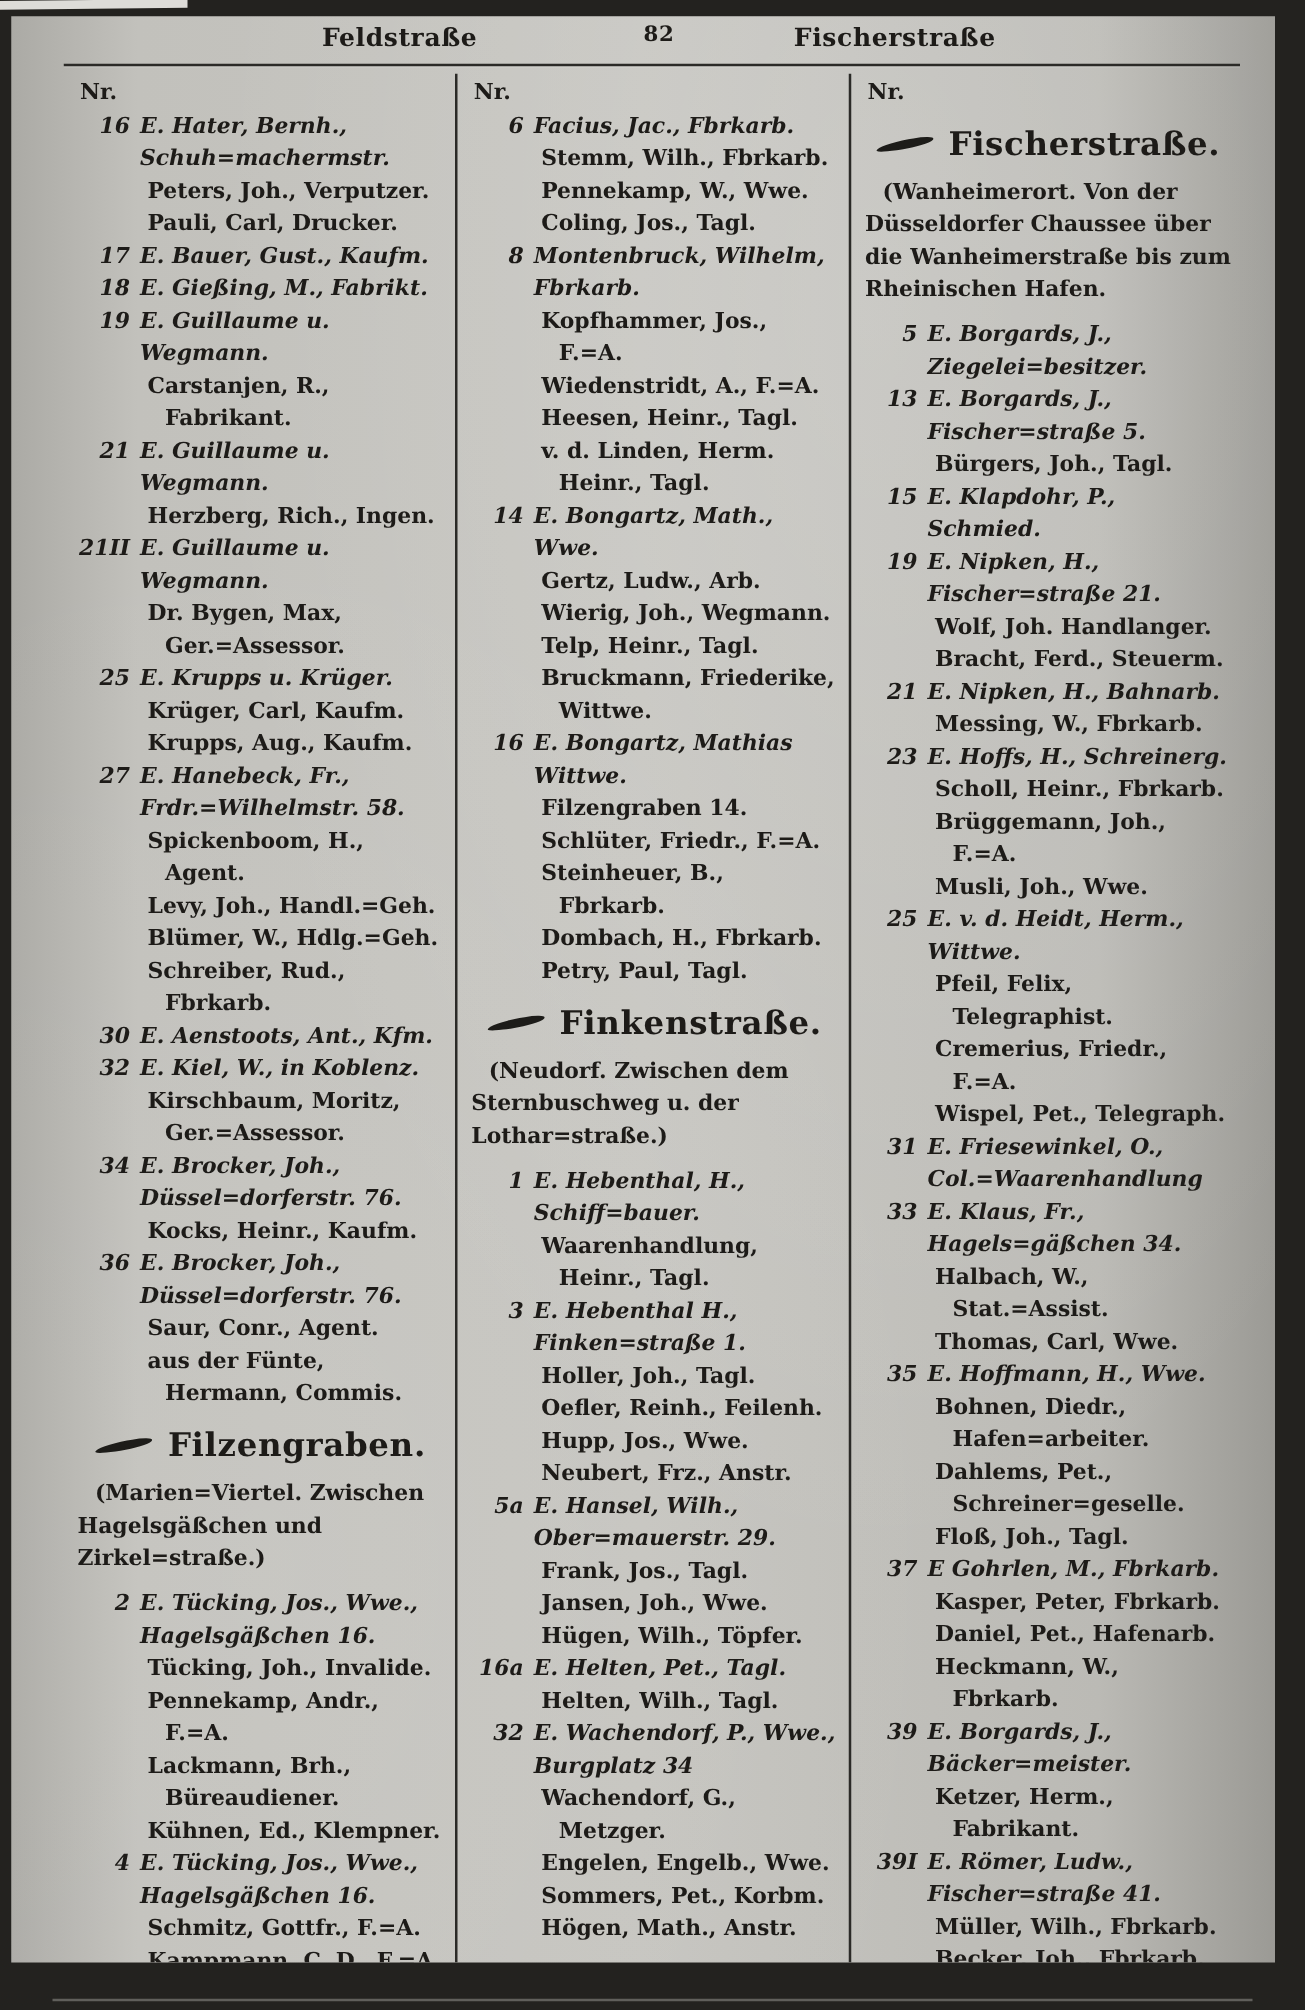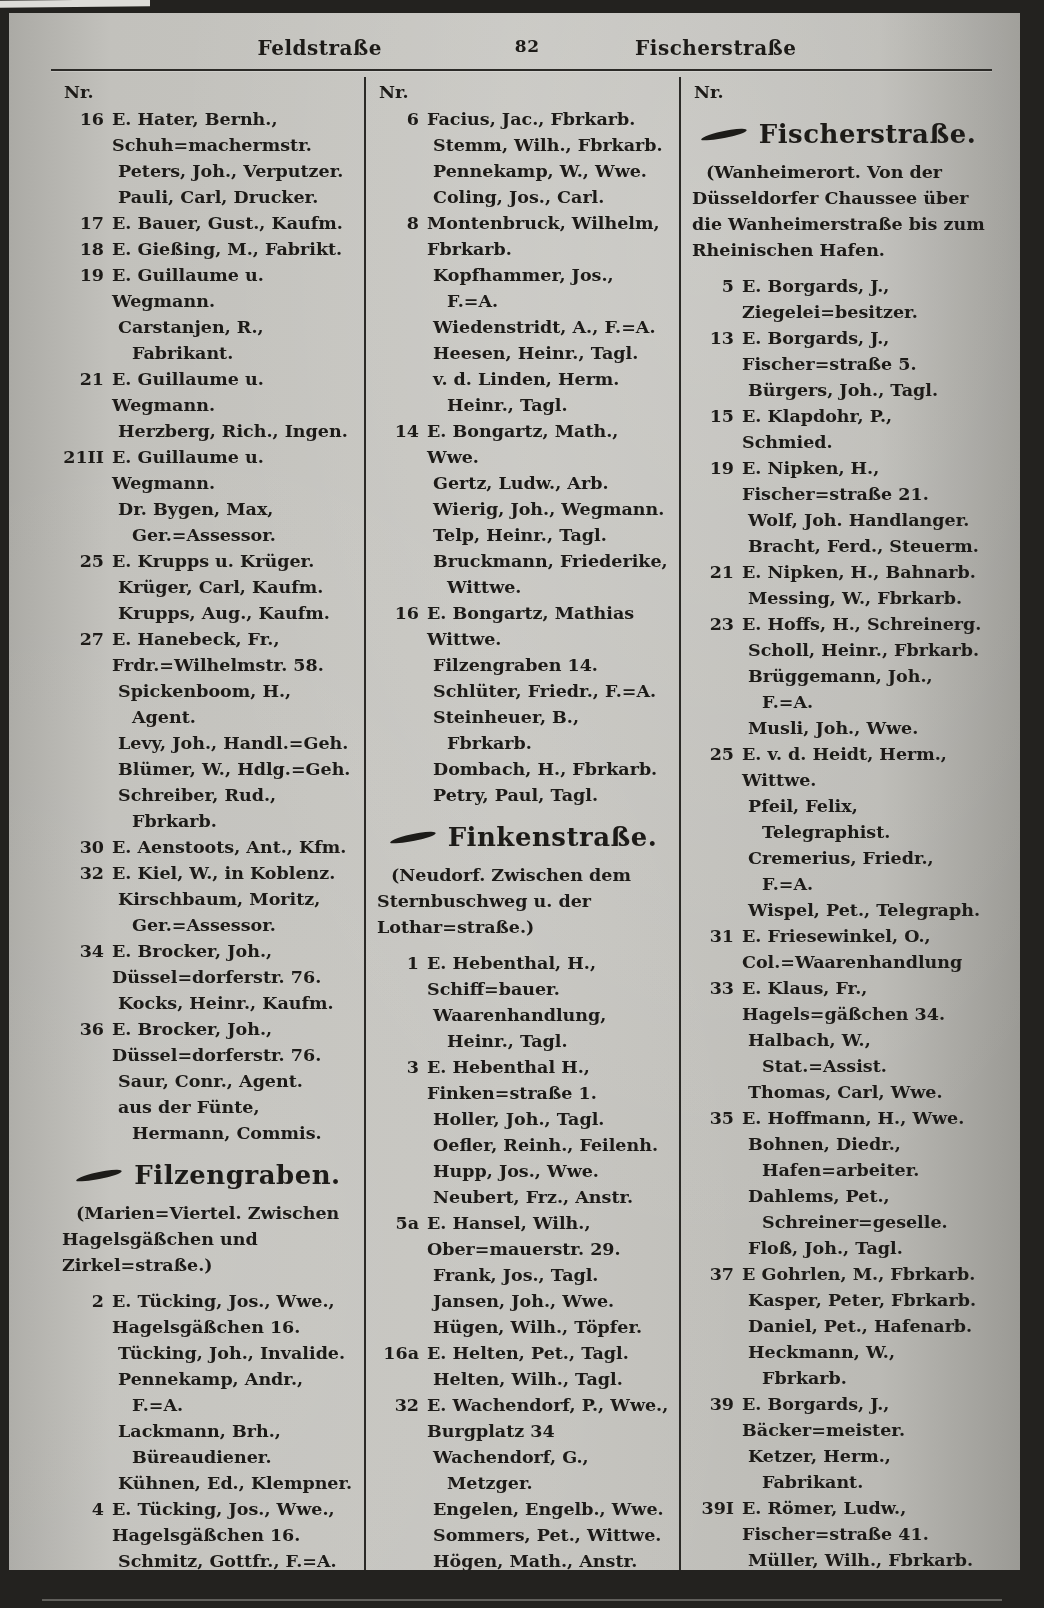--- a/index.html
+++ b/index.html
@@ -30,21 +30,21 @@
     background:rgba(238,238,232,.30);
   }
   .page{
     position:relative;
     width:100%;height:100%;
     color:var(--ink);
     background:
       radial-gradient(ellipse at 68% 14%, rgba(255,255,255,.16), transparent 55%),
       radial-gradient(ellipse at 20% 80%, rgba(255,255,255,.08), transparent 50%),
       linear-gradient(90deg,#abaaa5,#c2c1bc 10%,var(--paper) 50%,#bbbab5 86%,#9b9a95);
-    padding:20px 26px 0 42px;
+    padding:2px 26px 0 42px;
     overflow:hidden;
     display:flex;flex-direction:column;
   }
   .pagehead{
     position:relative;height:34px;flex:0 0 auto;
     font-weight:bold;font-size:20px;letter-spacing:.5px;
   }
   .ph{position:absolute;top:3px;transform:translateX(-50%);white-space:nowrap;}
   .ph.left{left:28.5%;}
   .ph.center{left:50.5%;font-size:17px;}
@@ -56,21 +56,21 @@
   }
   .cols{flex:1 1 auto;display:flex;align-items:stretch;min-height:0;}
   .col{
     flex:1 1 0;min-width:0;
     padding:2px 9px 0 11px;
     font-size:17.5px;line-height:26px;font-weight:bold;
     overflow:hidden;
   }
   .col + .col{border-left:2px solid #2b2a27;}
   .nr{margin:0 0 1px 2px;}
-  .entry{padding-left:50px;text-indent:-50px;}
+  .entry{padding-left:50px;text-indent:-50px;font-style:italic;}
   .num{display:inline-block;width:42px;margin-right:8px;text-align:right;text-indent:0;}
   .sub{padding-left:70px;text-indent:-14px;}
   .section-head{
     text-align:center;font-size:26px;letter-spacing:.5px;
     margin:16px 0 12px;white-space:nowrap;
   }
   .dash{
     display:inline-block;width:46px;height:7px;background:#1d1c19;
     border-radius:60% 40% 50% 50% / 70% 50% 60% 40%;
     transform:rotate(-10deg) skewX(-18deg);
@@ -128,21 +128,21 @@
           <div class="sub">Kühnen, Ed., Klempner.</div>
           <div class="entry"><span class="num">4</span>E. Tücking, Jos., Wwe., Hagelsgäßchen 16.</div>
           <div class="sub">Schmitz, Gottfr., F.=A.</div>
           <div class="sub">Kampmann, C. D., F.=A.</div>
         </div>
         <div class="col">
           <div class="nr">Nr.</div>
           <div class="entry"><span class="num">6</span>Facius, Jac., Fbrkarb.</div>
           <div class="sub">Stemm, Wilh., Fbrkarb.</div>
           <div class="sub">Pennekamp, W., Wwe.</div>
-          <div class="sub">Coling, Jos., Carl.</div>
+          <div class="sub">Coling, Jos., Tagl.</div>
           <div class="entry"><span class="num">8</span>Montenbruck, Wilhelm, Fbrkarb.</div>
           <div class="sub">Kopfhammer, Jos., F.=A.</div>
           <div class="sub">Wiedenstridt, A., F.=A.</div>
           <div class="sub">Heesen, Heinr., Tagl.</div>
           <div class="sub">v. d. Linden, Herm. Heinr., Tagl.</div>
           <div class="entry"><span class="num">14</span>E. Bongartz, Math., Wwe.</div>
           <div class="sub">Gertz, Ludw., Arb.</div>
           <div class="sub">Wierig, Joh., Wegmann.</div>
           <div class="sub">Telp, Heinr., Tagl.</div>
           <div class="sub">Bruckmann, Friederike, Wittwe.</div>
@@ -163,21 +163,21 @@
           <div class="sub">Neubert, Frz., Anstr.</div>
           <div class="entry"><span class="num">5a</span>E. Hansel, Wilh., Ober=mauerstr. 29.</div>
           <div class="sub">Frank, Jos., Tagl.</div>
           <div class="sub">Jansen, Joh., Wwe.</div>
           <div class="sub">Hügen, Wilh., Töpfer.</div>
           <div class="entry"><span class="num">16a</span>E. Helten, Pet., Tagl.</div>
           <div class="sub">Helten, Wilh., Tagl.</div>
           <div class="entry"><span class="num">32</span>E. Wachendorf, P., Wwe., Burgplatz 34</div>
           <div class="sub">Wachendorf, G., Metzger.</div>
           <div class="sub">Engelen, Engelb., Wwe.</div>
-          <div class="sub">Sommers, Pet., Wittwe.</div>
+          <div class="sub">Sommers, Pet., Korbm.</div>
           <div class="sub">Högen, Math., Anstr.</div>
         </div>
         <div class="col">
           <div class="nr">Nr.</div>
           <div class="section-head"><span class="dash"></span><span>Fischerstraße.</span></div>
           <div class="note">(Wanheimerort. Von der Düsseldorfer Chaussee über die Wanheimerstraße bis zum Rheinischen Hafen.</div>
           <div class="entry"><span class="num">5</span>E. Borgards, J., Ziegelei=besitzer.</div>
           <div class="entry"><span class="num">13</span>E. Borgards, J., Fischer=straße 5.</div>
           <div class="sub">Bürgers, Joh., Tagl.</div>
           <div class="entry"><span class="num">15</span>E. Klapdohr, P., Schmied.</div>

